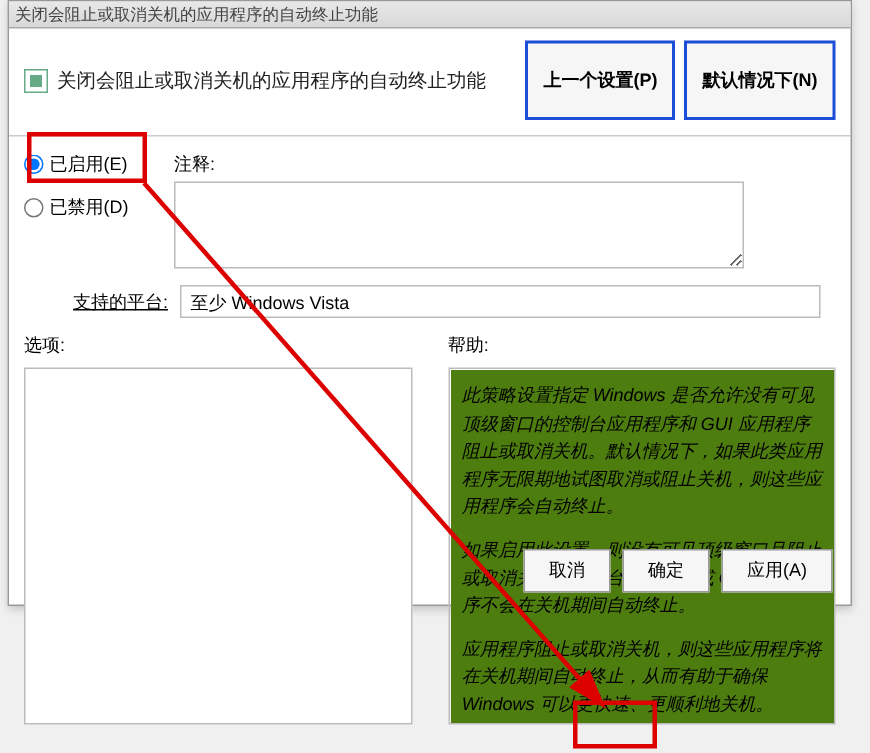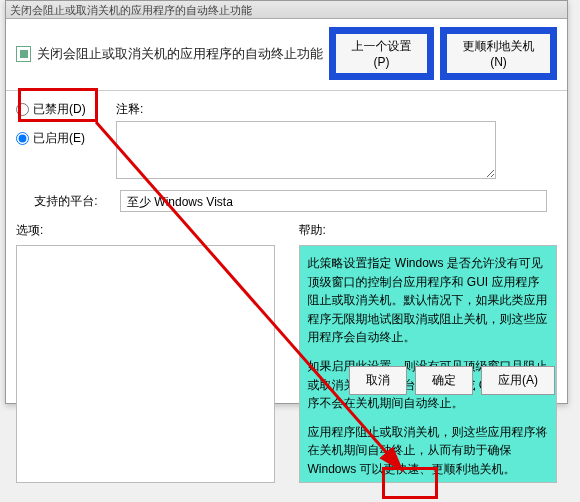--- a/index.html
+++ b/index.html
@@ -38,50 +38,51 @@
       background:#fff; border:1px solid #6a8;
       position:relative;
     }
     .header-icon::before{
       content:""; position:absolute; left:3px; top:3px;
       width:8px; height:8px; background:#6a8;
     }
     .header-title { flex:0 0 auto; font-size:13px; color:#222; }
     .header-spacer { flex:1; }
     .nav-btn {
-      border:7px solid #1d4ed8; background:#f6f6f6;
-      padding:4px 10px; margin-left:6px; font-size:12px;
+      border:2px solid #1d4ed8; background:#f6f6f6;
+      padding:16px 10px; margin-left:6px; font-size:12px;
       cursor:pointer;
+      font-weight:bold;
     }
     .body-area { padding: 10px 10px 0 10px; position:relative; }
     .radio-group { float:left; width:90px; }
     .radio-item { display:flex; align-items:center; margin-bottom:12px; cursor:pointer; }
     .radio-item input { margin-right:4px; }
     .notes-area { margin-left: 100px; }
     .notes-label { font-size:12px; margin-bottom:3px; }
     .notes-box {
       width: 380px; height:58px; border:1px solid #bbb; background:#fff;
     }
     .platform-row { clear:both; display:flex; align-items:center; margin-top:8px; }
-    .platform-label { width:92px; text-align:center; margin-right:8px; margin-left:4px; }
+    .platform-label { width:92px; text-align:right; margin-right:8px; margin-left:4px;text-decoration:underline; }
     .platform-box {
       flex:1; border:1px solid #bbb; background:#fff; padding:3px 6px; height:22px;
       line-height:16px; margin-right:10px;
     }
     .lower {
       display:flex; gap:24px; padding:10px 10px 0 10px;
     }
     .col { flex:1; display:flex; flex-direction:column; }
     .col-label { margin-bottom:6px; }
     .options-box {
       border:1px solid #bbb; background:#fff; height:238px;
     }
     .help-box {
-      border:1px solid #bbb; background:#5eead4; height:238px;
-      padding:8px; overflow:auto; line-height:1.55;
+      border:1px solid #bbb; background:#4d7c0f; height:238px;
+      padding:8px; overflow:auto; line-height:1.55;font-style:italic;
     }
     .help-box p { margin-bottom:10px; }
     .footer {
       position:absolute; bottom:8px; right:12px;
       display:flex; gap:8px;
     }
     .btn {
       border:1px solid #999; background:#f6f6f6;
       padding:5px 16px; cursor:pointer; font-size:12px;
     }
@@ -107,32 +108,32 @@
 
   <div class="titlebar">
     <span>关闭会阻止或取消关机的应用程序的自动终止功能</span>
   </div>
 
   <div class="header-row">
     <span class="header-icon"></span>
     <span class="header-title">关闭会阻止或取消关机的应用程序的自动终止功能</span>
     <span class="header-spacer"></span>
     <button class="nav-btn">上一个设置(P)</button>
-    <button class="nav-btn">更顺利地关机(N)</button>
+    <button class="nav-btn">默认情况下(N)</button>
   </div>
 
   <div class="body-area">
     <div class="radio-group">
       <label class="radio-item">
+        <input type="radio" name="pstate" checked="" style="">
+        <span>已启用(E)</span>
+      </label>
+      <label class="radio-item">
         <input type="radio" name="pstate" style="">
         <span>已禁用(D)</span>
-      </label>
-      <label class="radio-item">
-        <input type="radio" name="pstate" checked="" style="">
-        <span>已启用(E)</span>
       </label>
     </div>
 
     <div class="notes-area">
       <div class="notes-label">注释:</div>
       <textarea class="notes-box" style=""></textarea>
     </div>
 
     <div class="platform-row">
       <div class="platform-label">支持的平台:</div>

